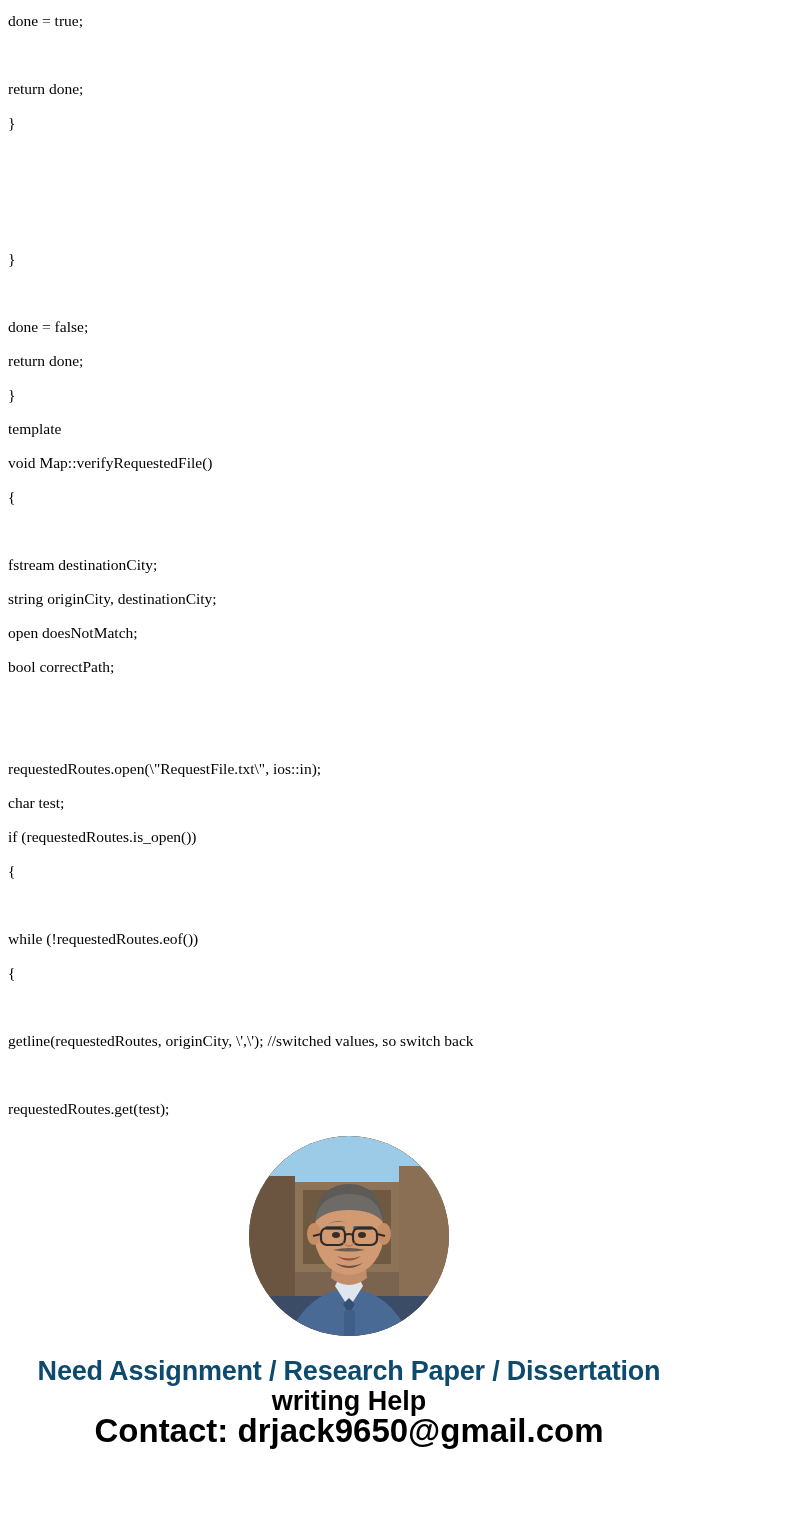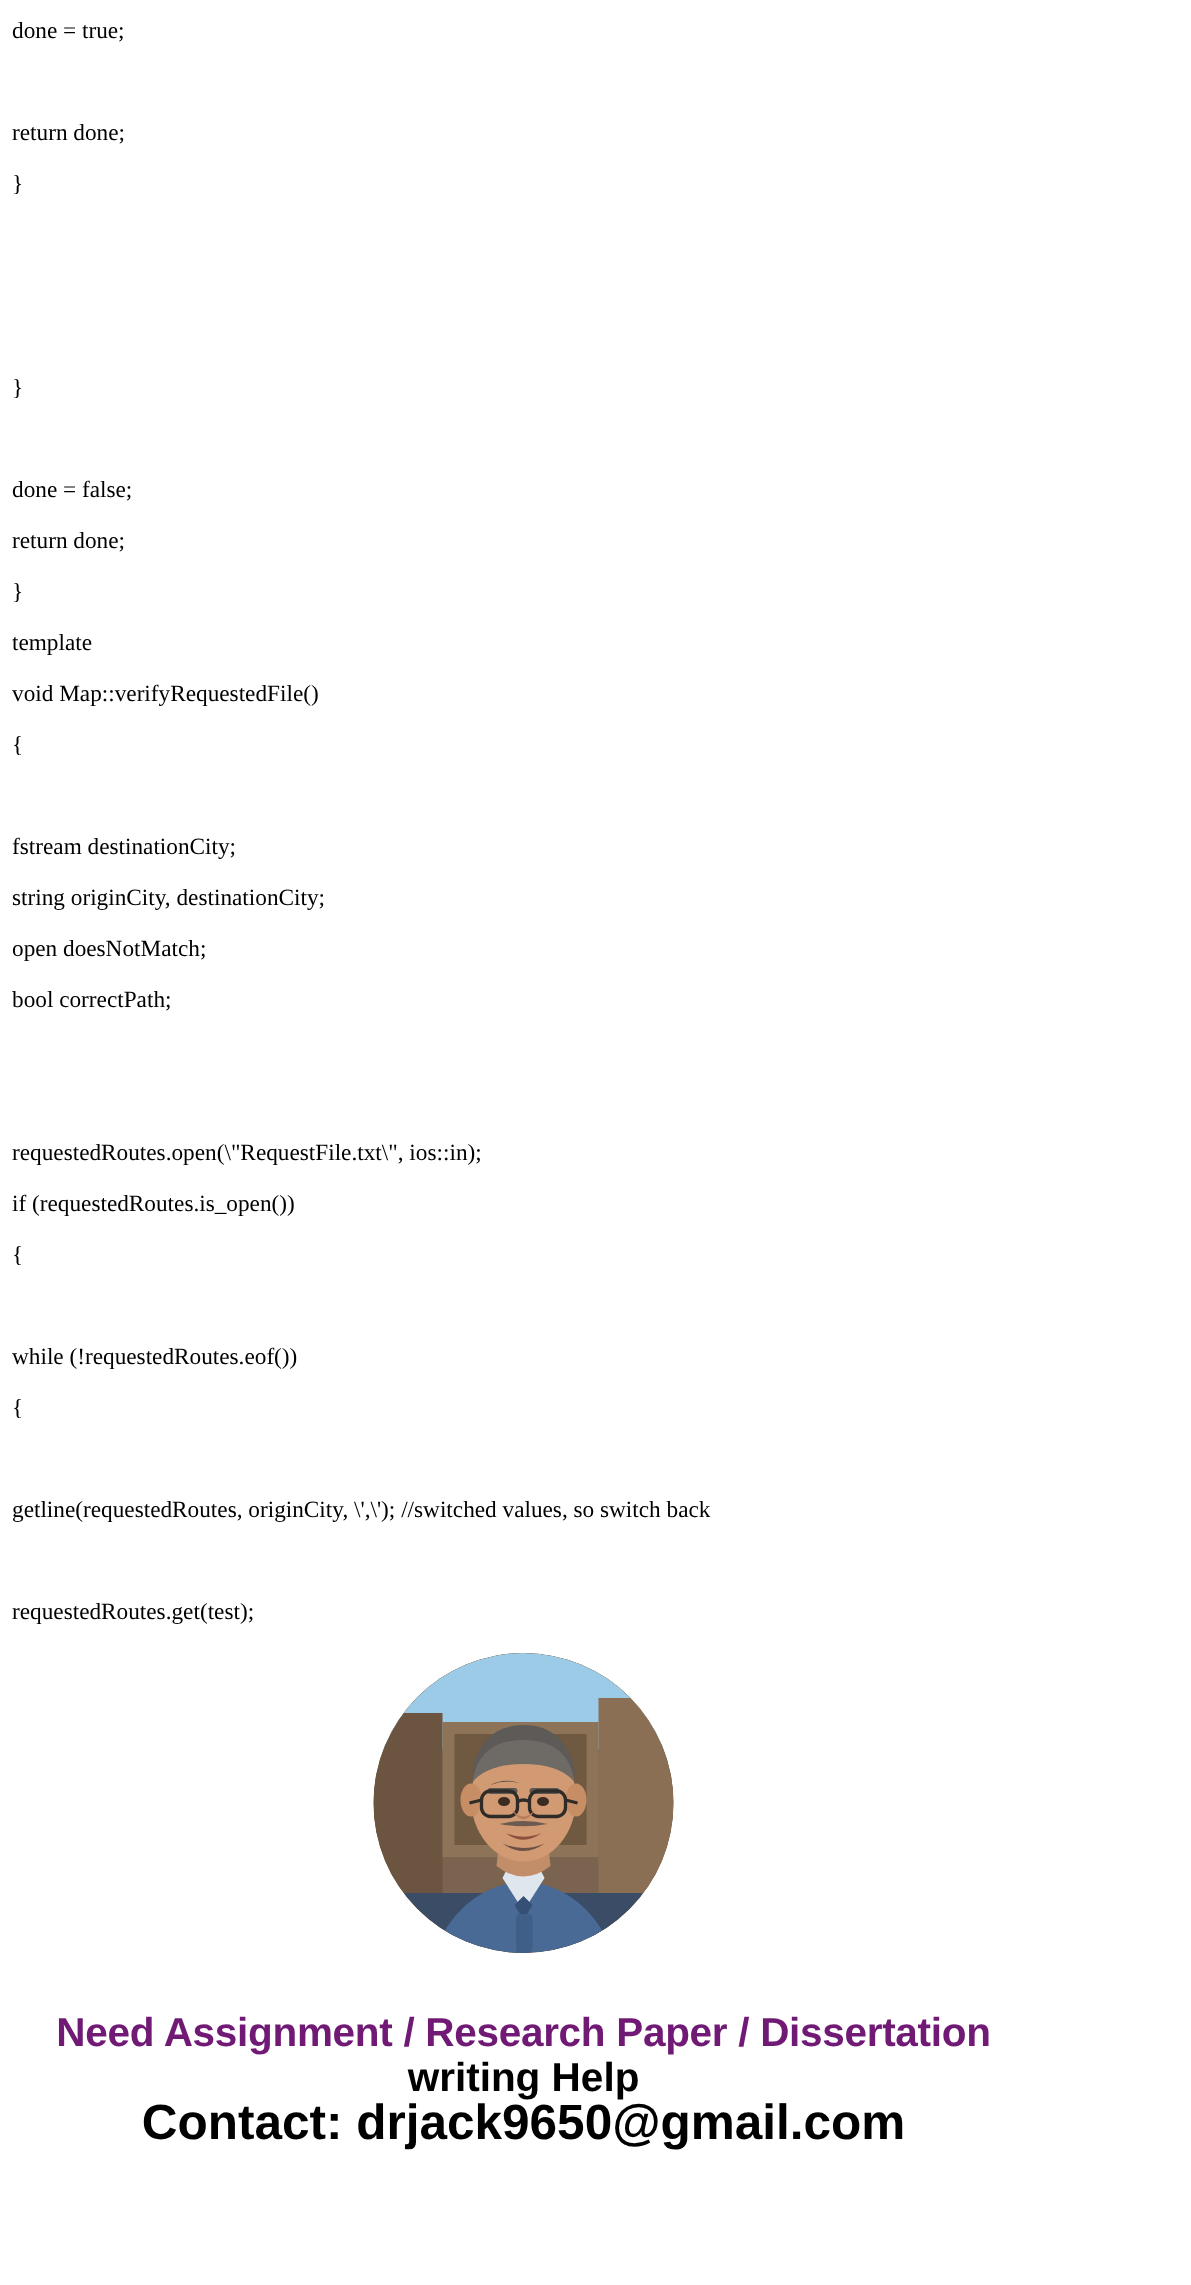--- a/index.html
+++ b/index.html
@@ -50,26 +50,26 @@
     height: 200px;
     border-radius: 50%;
     overflow: hidden;
     position: relative;
     background: #6d5b49;
   }
   .avatar svg {
     display: block;
   }
   .promo-text {
-    margin-top: 38px;
+    margin-top: 20px;
     font-family: "Liberation Sans", sans-serif;
     font-weight: bold;
     font-size: 27px;
     line-height: 30px;
-    color: #701a75;
+    color: #0c4a6e;
     letter-spacing: -0.2px;
   }
   .promo-line2 {
     font-family: "Liberation Sans", sans-serif;
     font-weight: bold;
     font-size: 27px;
     line-height: 30px;
     margin-top: 0px;
   }
   .promo-line3 {
@@ -102,20 +102,21 @@
     <div class="line">void Map::verifyRequestedFile()</div>
     <div class="line">{</div>
     <div class="line blank"></div>
     <div class="line">fstream destinationCity;</div>
     <div class="line">string originCity, destinationCity;</div>
     <div class="line">open doesNotMatch;</div>
     <div class="line">bool correctPath;</div>
     <div class="line blank"></div>
     <div class="line blank"></div>
     <div class="line">requestedRoutes.open(\"RequestFile.txt\", ios::in);</div>
+    <div class="line">char test;</div>
     <div class="line">if (requestedRoutes.is_open())</div>
     <div class="line">{</div>
     <div class="line blank"></div>
     <div class="line">while (!requestedRoutes.eof())</div>
     <div class="line">{</div>
     <div class="line blank"></div>
     <div class="line">getline(requestedRoutes, originCity, \',\'); //switched values, so switch back</div>
     <div class="line blank"></div>
     <div class="line">requestedRoutes.get(test);</div>
   </div>

